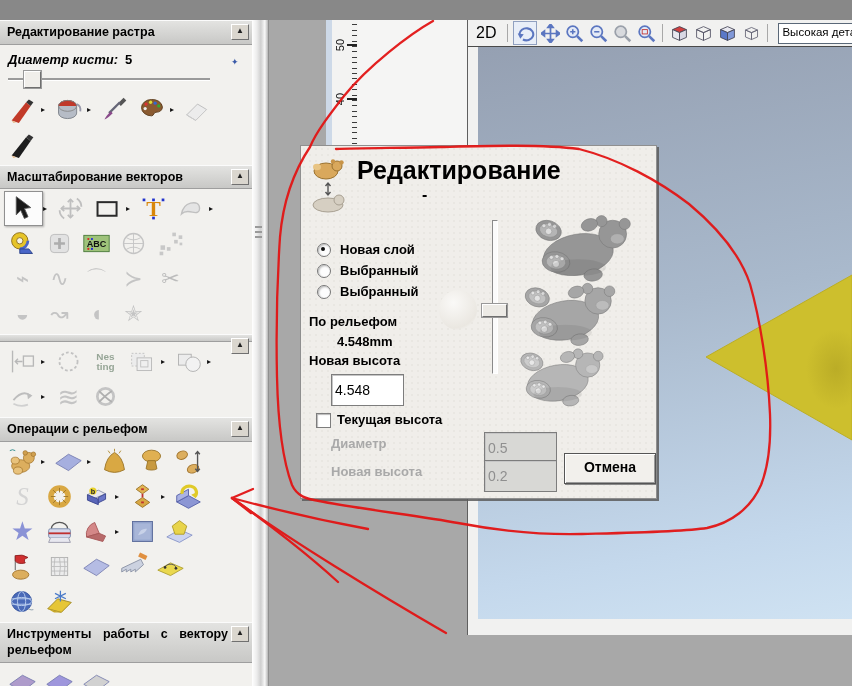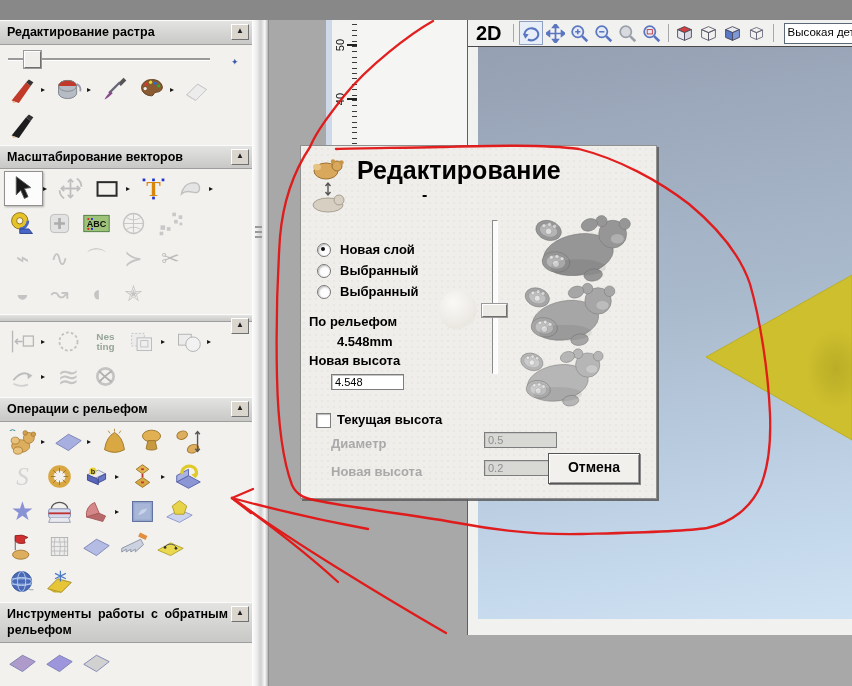--- a/index.html
+++ b/index.html
@@ -42,21 +42,21 @@
     background:repeating-linear-gradient(180deg,transparent 0 4.4px,#3c3c3c 4.4px 5.4px);}
   .ruler-maj{position:absolute;right:1px;width:10px;height:2px;background:#222;}
   .ruler-num{position:absolute;left:0px;width:16px;height:12px;font-size:11px;color:#111;
     transform:rotate(-90deg);transform-origin:center;text-align:center;}
   .canvas2d{position:absolute;left:358px;top:0;width:109px;height:125px;background:#f5f5f4;}
 
   
   .view3d{position:absolute;left:467px;top:0;width:385px;height:615px;background:#f1f1f0;border-left:1px solid #5f5f5f;}
   .tb{position:absolute;left:0;top:0;right:0;height:26px;display:flex;align-items:center;
     padding-left:8px;border-bottom:1px solid #4a4a4a;background:#f1f1f0;}
-  .tb-label{font-weight:bold;font-size:20px;margin-right:7px;}
+  .tb-label{font-weight:normal;font-size:16px;margin-right:7px;}
   .tb-sep{width:1px;height:18px;background:#a8a8a8;margin:0 4px;flex:0 0 auto;}
   .tb-btn{width:22px;height:22px;display:flex;align-items:center;justify-content:center;margin:0 1px;flex:0 0 auto;}
   .tb-btn.active{background:#e8eef8;border:1px solid #90a0c0;}
   .tb-btn svg{width:19px;height:19px;display:block;}
   .tb-dd{margin-left:6px;height:19px;background:#fff;border:1px solid #5a6878;font-size:11.5px;
     line-height:17px;padding:0 3px;white-space:nowrap;overflow:hidden;width:110px;flex:0 0 auto;}
   .viewport{position:absolute;left:10px;top:27px;right:0;bottom:16px;
     background:linear-gradient(170deg,#95a0b2,#a9b9cc 45%,#c4d8ec 85%,#cfe2f2);}
   .vp-svg{position:absolute;left:0;top:0;width:100%;height:100%;}
 
@@ -66,22 +66,22 @@
     border:1px solid #8f8f8f;box-shadow:2px 2px 0 rgba(92,92,92,.85);}
   .dlg-title{position:absolute;left:56px;top:10px;font-size:25px;font-weight:bold;color:#000;}
   .dlg-dash{position:absolute;left:121px;top:40px;font-size:16px;font-weight:bold;}
   .dlg-icon{position:absolute;left:5px;top:13px;width:50px;height:58px;}
   .radio-row{position:absolute;display:flex;align-items:center;gap:9px;font-size:13px;font-weight:bold;}
   .rad{width:12px;height:12px;border-radius:50%;background:#fdfdfd;border:1px solid #777;
     box-shadow:inset 1px 1px 2px #b8b8b8;position:relative;flex:0 0 auto;}
   .rad.on::after{content:"";position:absolute;left:3px;top:3px;width:4px;height:4px;border-radius:50%;background:#111;}
   .b-lbl{position:absolute;font-size:13px;font-weight:bold;}
   .dis-lbl{color:#a9a9a9;}
-  .inp{position:absolute;width:73px;height:16px;background:#fff;border:1px solid #7d7d7d;
-    box-shadow:inset 1px 1px 0 #c6c6c6;font-size:11px;padding:1px 3px;box-sizing:border-box;
+  .inp{position:absolute;width:73px;height:32px;background:#fff;border:1px solid #7d7d7d;
+    box-shadow:inset 1px 1px 0 #c6c6c6;font-size:14px;padding:1px 3px;box-sizing:border-box;
     font-family:"Liberation Sans",sans-serif;}
   .inp[disabled]{background:#d8d8d5;color:#8f8f8f;}
   .chk{position:absolute;width:13px;height:13px;background:#fff;border:1px solid #7d7d7d;
     box-shadow:inset 1px 1px 1px #b8b8b8;}
   .btn{position:absolute;width:90px;height:29px;background:#f2f0ec;border:1px solid #555;
     box-shadow:inset 1px 1px 0 #fff,inset -1px -1px 0 #9a9a9a,1px 1px 0 #888;
     font-size:14px;font-weight:bold;text-align:center;line-height:27px;}
   .slider{position:absolute;left:181px;top:72px;width:24px;height:158px;}
   .sl-ch{position:absolute;left:10px;top:2px;width:4px;bottom:2px;background:#fbfbfb;
     border:1px solid #8a8a8a;border-right-color:#fff;border-bottom-color:#fff;}
@@ -411,20 +411,21 @@
       </symbol>
 </defs>
 </svg>
 
 <div class="screen">
 
   <div class="sidebar">
     <div>
         <div class="panel-h"><span>Редактирование растра</span><span class="cbtn">▲</span></div>
         <div class="panel-b">
+          <div class="brush-row">Диаметр кисти:<span class="brush-val">5</span></div>
           <div class="hslider">
             <div class="hs-track"></div>
             <div class="hs-thumb"></div>
           </div>
           <div class="icon-row">
             <span class="cell">
               <svg viewBox="0 0 32 32" class="ic" style="color: rgb(194, 58, 40);">
                 <use href="#i-pencil"></use>
               </svg>
             </span>
@@ -717,21 +718,21 @@
                 <use href="#i-globe"></use>
               </svg>
             </span>
             <span class="cell">
               <svg viewBox="0 0 32 32" class="ic">
                 <use href="#i-fold"></use>
               </svg>
             </span>
           </div>
         </div>
-        <div class="panel-h"><span>Инструменты работы с обратным рельефом</span><span class="cbtn">▲</span></div>
+        <div class="panel-h"><span>Инструменты работы с вектору рельефом</span><span class="cbtn">▲</span></div>
         <div class="panel-b">
           <div class="icon-row">
             <span class="cell">
               <svg viewBox="0 0 32 32" class="ic" style="color: rgb(160, 138, 194);">
                 <use href="#i-plane"></use>
               </svg>
             </span>
             <span class="cell">
               <svg viewBox="0 0 32 32" class="ic" style="color: rgb(141, 132, 214);">
                 <use href="#i-plane"></use>
@@ -883,21 +884,21 @@
         </svg>
     </div>
 
     <span class="chk" style="left:15px;top:267px"></span>
     <div class="b-lbl" style="left:36px;top:266px">Текущая высота</div>
     <div class="b-lbl dis-lbl" style="left:30px;top:290px">Диаметр</div>
     <input class="inp" disabled="" style="left: 183px; top: 286px;" value="0.5">
     <div class="b-lbl dis-lbl" style="left:30px;top:318px">Новая высота</div>
     <input class="inp" disabled="" style="left: 183px; top: 314px;" value="0.2">
 
-    <div class="btn" style="left:247px;top:307px">Отмена</div>
+    <div class="btn" style="left:263px;top:307px">Отмена</div>
   </div>
 
   <svg class="anno" viewBox="0 0 852 686">
     <g fill="none" stroke="#e21414" stroke-width="2.3" stroke-linecap="round" opacity="0.95">
       <path d="M433,1 C410,14 368,46 344,76 C330,94 316,112 310,127 C294,151 283,182 280,217 C277,262 276,312 277,357 C278,402 283,441 292,465 C297,476 306,479 319,481 C360,489 420,496 458,503 C500,511 542,515 582,514 C622,513 682,512 707,508 C731,503 751,488 761,465 C769,445 771,420 770,394 C768,349 760,299 750,264 C741,237 719,209 689,184 C659,161 619,139 579,129 C541,124 481,126 441,127 C401,128 362,128 336,129"></path>
       <path d="M232,478 L253,469"></path>
       <path d="M232,478 L251,493"></path>
       <path d="M232,478 C280,491 330,502 368,509"></path>
       <path d="M232,478 C268,503 312,538 338,562"></path>
       <path d="M232,478 C288,519 382,576 446,613"></path>

